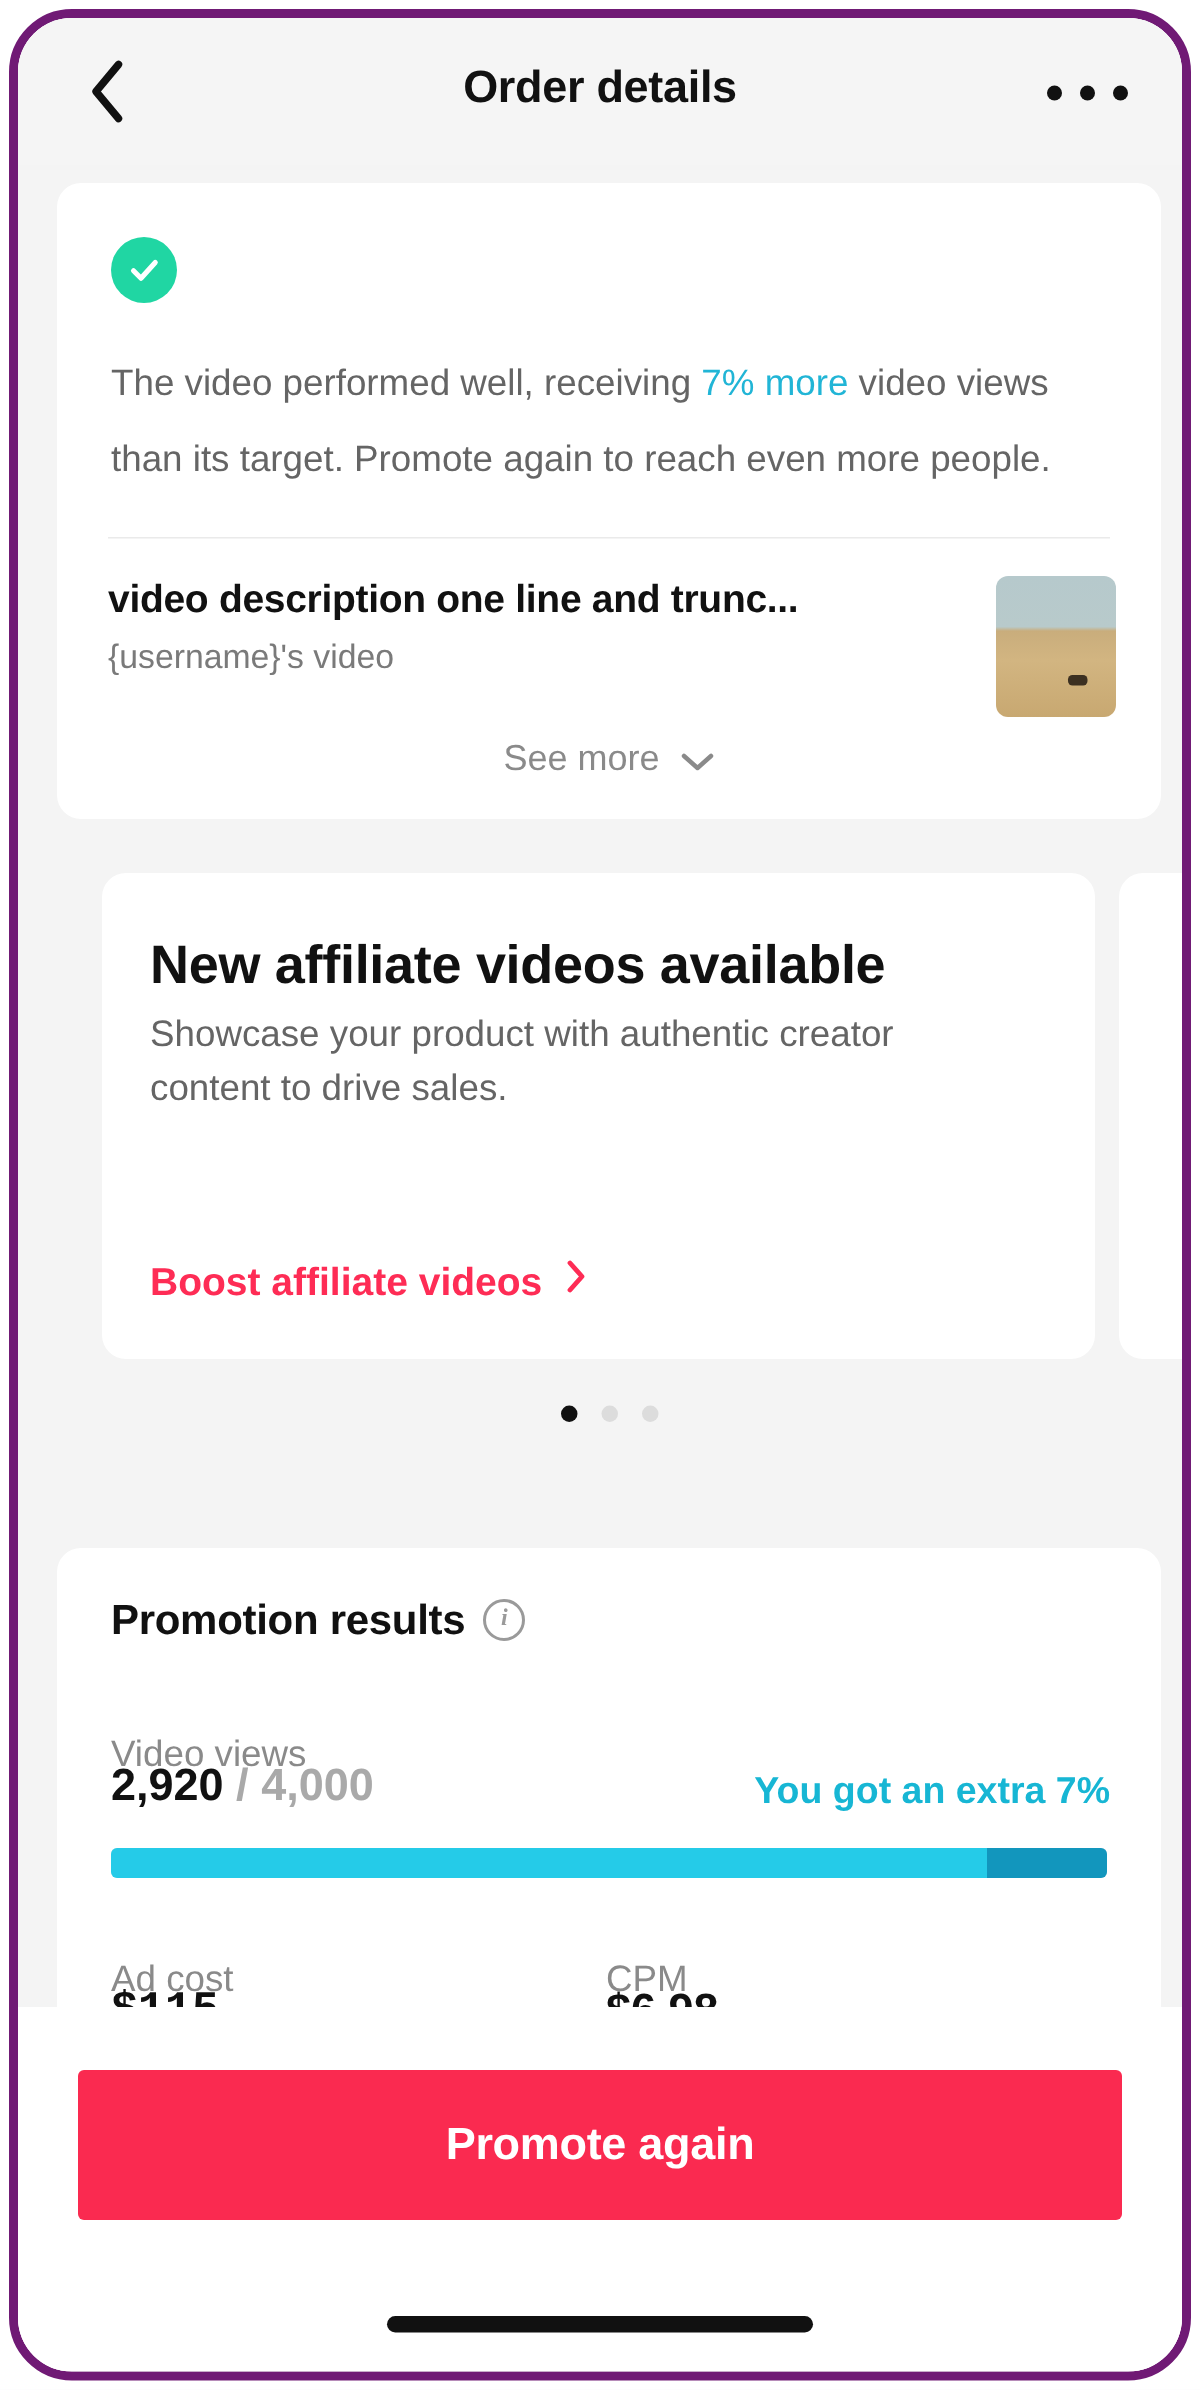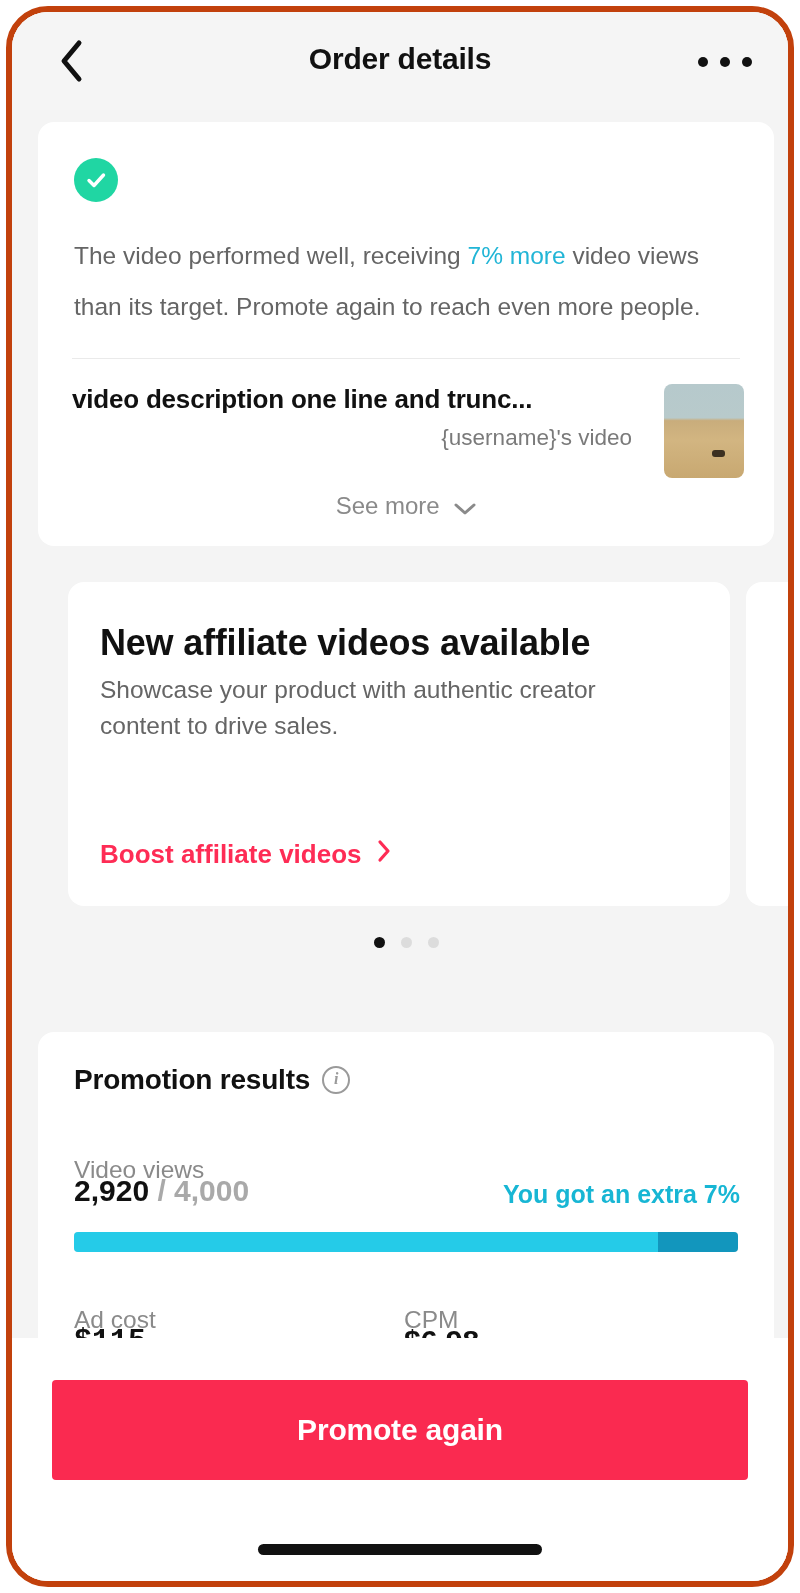--- a/index.html
+++ b/index.html
@@ -15,21 +15,21 @@
   }
 
   
   .phone {
     position: absolute;
     left: 6px;
     top: 6px;
     width: 788px;
     height: 1581px;
     box-sizing: border-box;
-    border: 6px solid #c2410c;
+    border: 6px solid #701a75;
     border-radius: 42px;
     background: #f4f4f4;
     overflow: hidden;
   }
   .screen {
     position: absolute;
     left: 0; top: 0; right: 0; bottom: 0;
     background: #f4f4f4;
     overflow: hidden;
   }
@@ -151,21 +151,20 @@
     font-weight: bold;
     color: #111111;
     letter-spacing: -0.2px;
     white-space: nowrap;
     overflow: hidden;
   }
   .video-sub {
     margin-top: 10px;
     font-size: 22.5px;
     color: #7a7a7a;
-    text-align: right;
   }
   .thumb {
     position: absolute;
     right: 0;
     top: 0;
     width: 80px;
     height: 94px;
     border-radius: 8px;
     overflow: hidden;
     background: linear-gradient(#b6c9cc 0%, #b8cacb 36%, #c9ad7c 39%, #d2b581 60%, #c8a871 100%);

